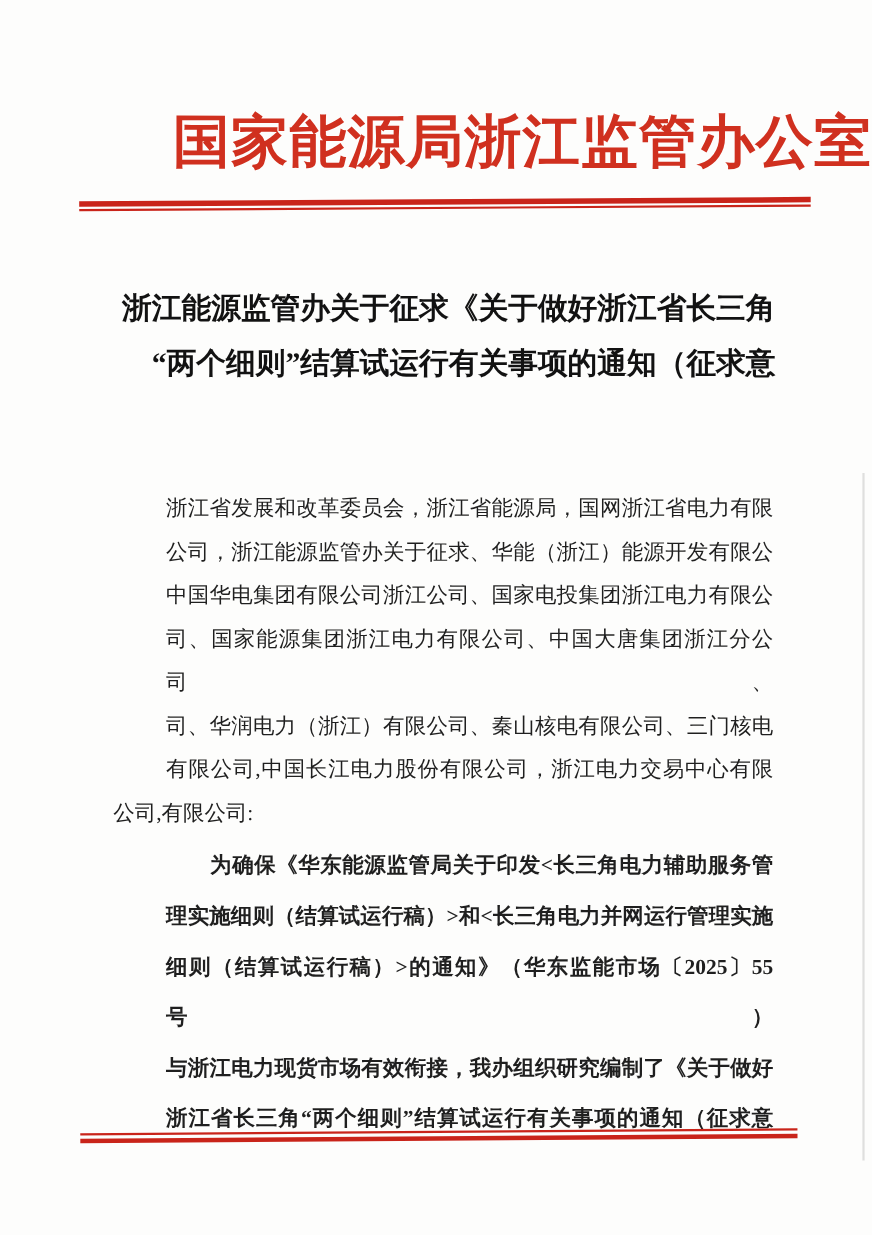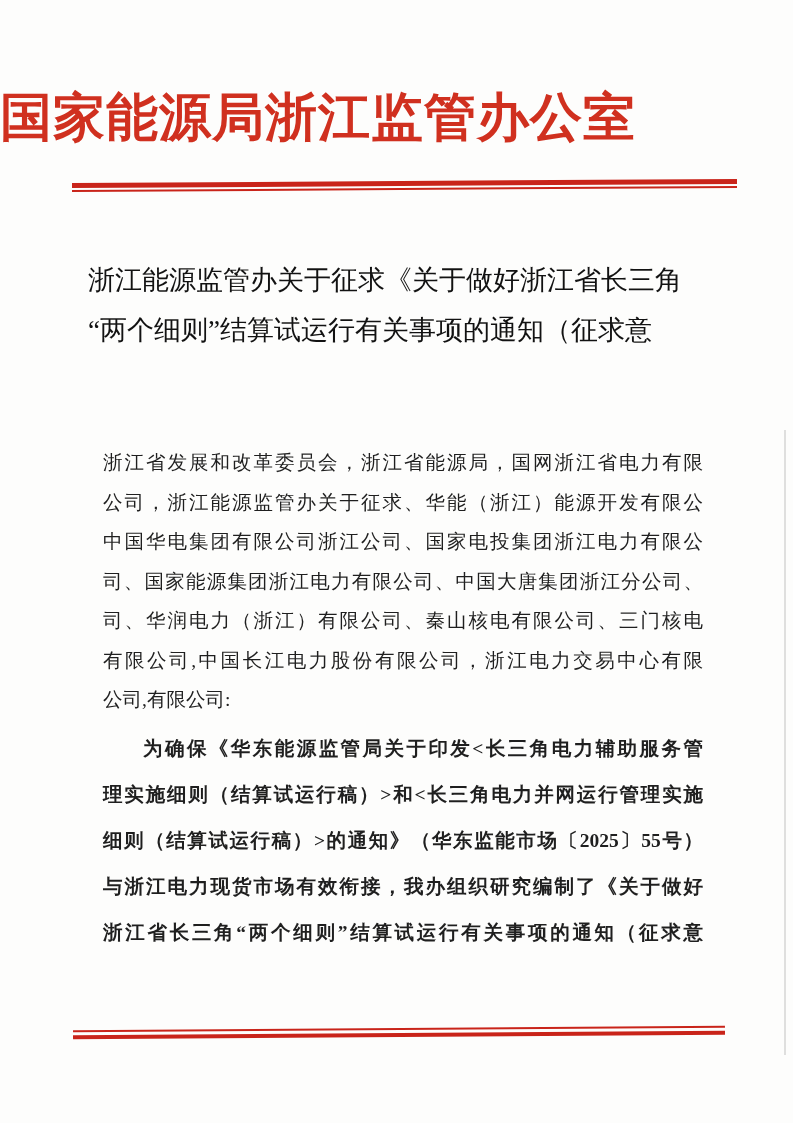--- a/index.html
+++ b/index.html
@@ -13,24 +13,24 @@
     height: 1123px;
     background: #fdfdfc;
     overflow: hidden;
     font-family: "Liberation Serif", "DejaVu Serif", serif;
     color: #1f1f1f;
   }
 
   
   .letterhead {
     position: absolute;
-    top: 80px;
+    top: 92px;
     left: 0;
     width: 100%;
-    text-align: left;
+    text-align: right;
     font-size: 52px;
     line-height: 76px;
     font-weight: bold;
     letter-spacing: 1px;
     color: var(--letterhead-red, #d0301f);
     white-space: nowrap;
   }
 
   
   .header-rule {
@@ -44,43 +44,44 @@
   .header-rule .rule-gap   { height: 2px; }
   .header-rule .rule-thin  { height: 2px; background: var(--rule-red, #c9241a); }
 
   
   .doc-title {
     position: absolute;
     top: 255px;
     left: 88px;
     width: 617px;
     margin: 0;
-    text-align: left;
+    text-align: right;
     font-size: 27px;
     line-height: 50px;
-    font-weight: normal;
+    font-weight: bold;
     color: #121212;
   }
   .title-line { white-space: nowrap; }
 
   
   .body-block {
     position: absolute;
     top: 443px;
     left: 103px;
     width: 600px;
     font-size: 19.5px;
     color: #1f1f1f;
   }
   .para-0 .bline { line-height: 39.5px; }
   .para-1 { margin-top: 6px; font-weight: bold; }
   .para-1 .bline { line-height: 46px; }
   .jline {
     text-align: justify;
     text-align-last: justify;
+    margin-left: 48px;
   }
   .indent { text-indent: 40px; }
 
   
   .footer-rule {
     position: absolute;
     top: 1028px;
     left: 73px;
     width: 652px;
     transform: rotate(-0.4deg);

